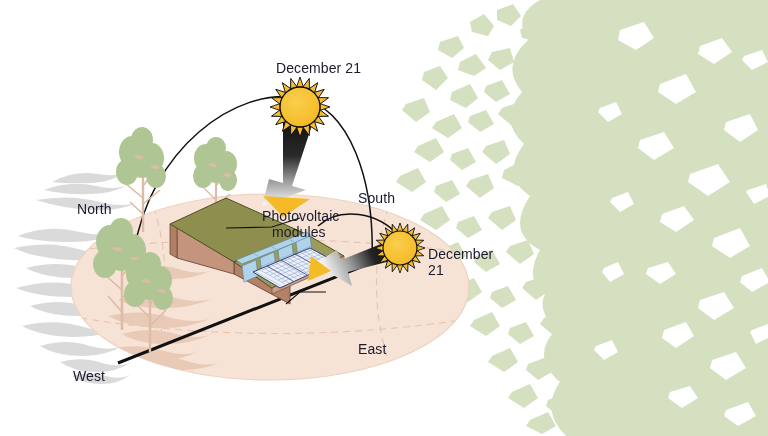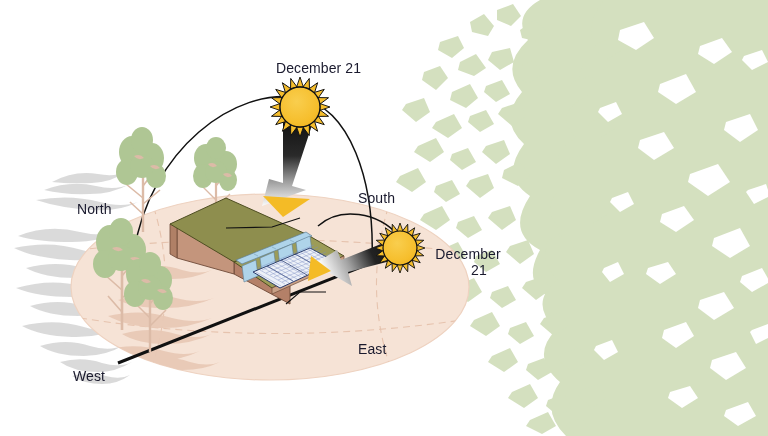--- a/index.html
+++ b/index.html
@@ -400,25 +400,26 @@
 
     <g stroke="#111111" stroke-width="1.1" fill="none">
       <path d="M300 218 L272 227 L226 228"></path>
       <path d="M286 304 L300 292 L326 292"></path>
     </g>
   </svg>
 
 
   <div class="lbl" style="left:276px; top:60px;">December 21</div>
 
-  <div class="lbl ctr" style="left:428px; top:246px; width:80px; text-align:center;"><span>December</span><br><span style="display:inline-block; margin-left:22px;">21</span></div>
+  <div class="lbl ctr" style="left:428px; top:246px; width:80px; text-align:left;"><span>December</span><br><span style="display:inline-block; ">21</span></div>
 
   <div class="lbl" style="left:77px; top:201px;">North</div>
 
   <div class="lbl" style="left:358px; top:190px;">South</div>
 
   <div class="lbl" style="left:73px; top:368px;">West</div>
 
   <div class="lbl" style="left:358px; top:341px;">East</div>
 
+  <div class="lbl" style="left:262px; top:208px;"><span>Photovoltaic</span><br><span style="display:inline-block; margin-left:10px;">modules</span></div>
 
 
 </div>
 
 </body></html>

